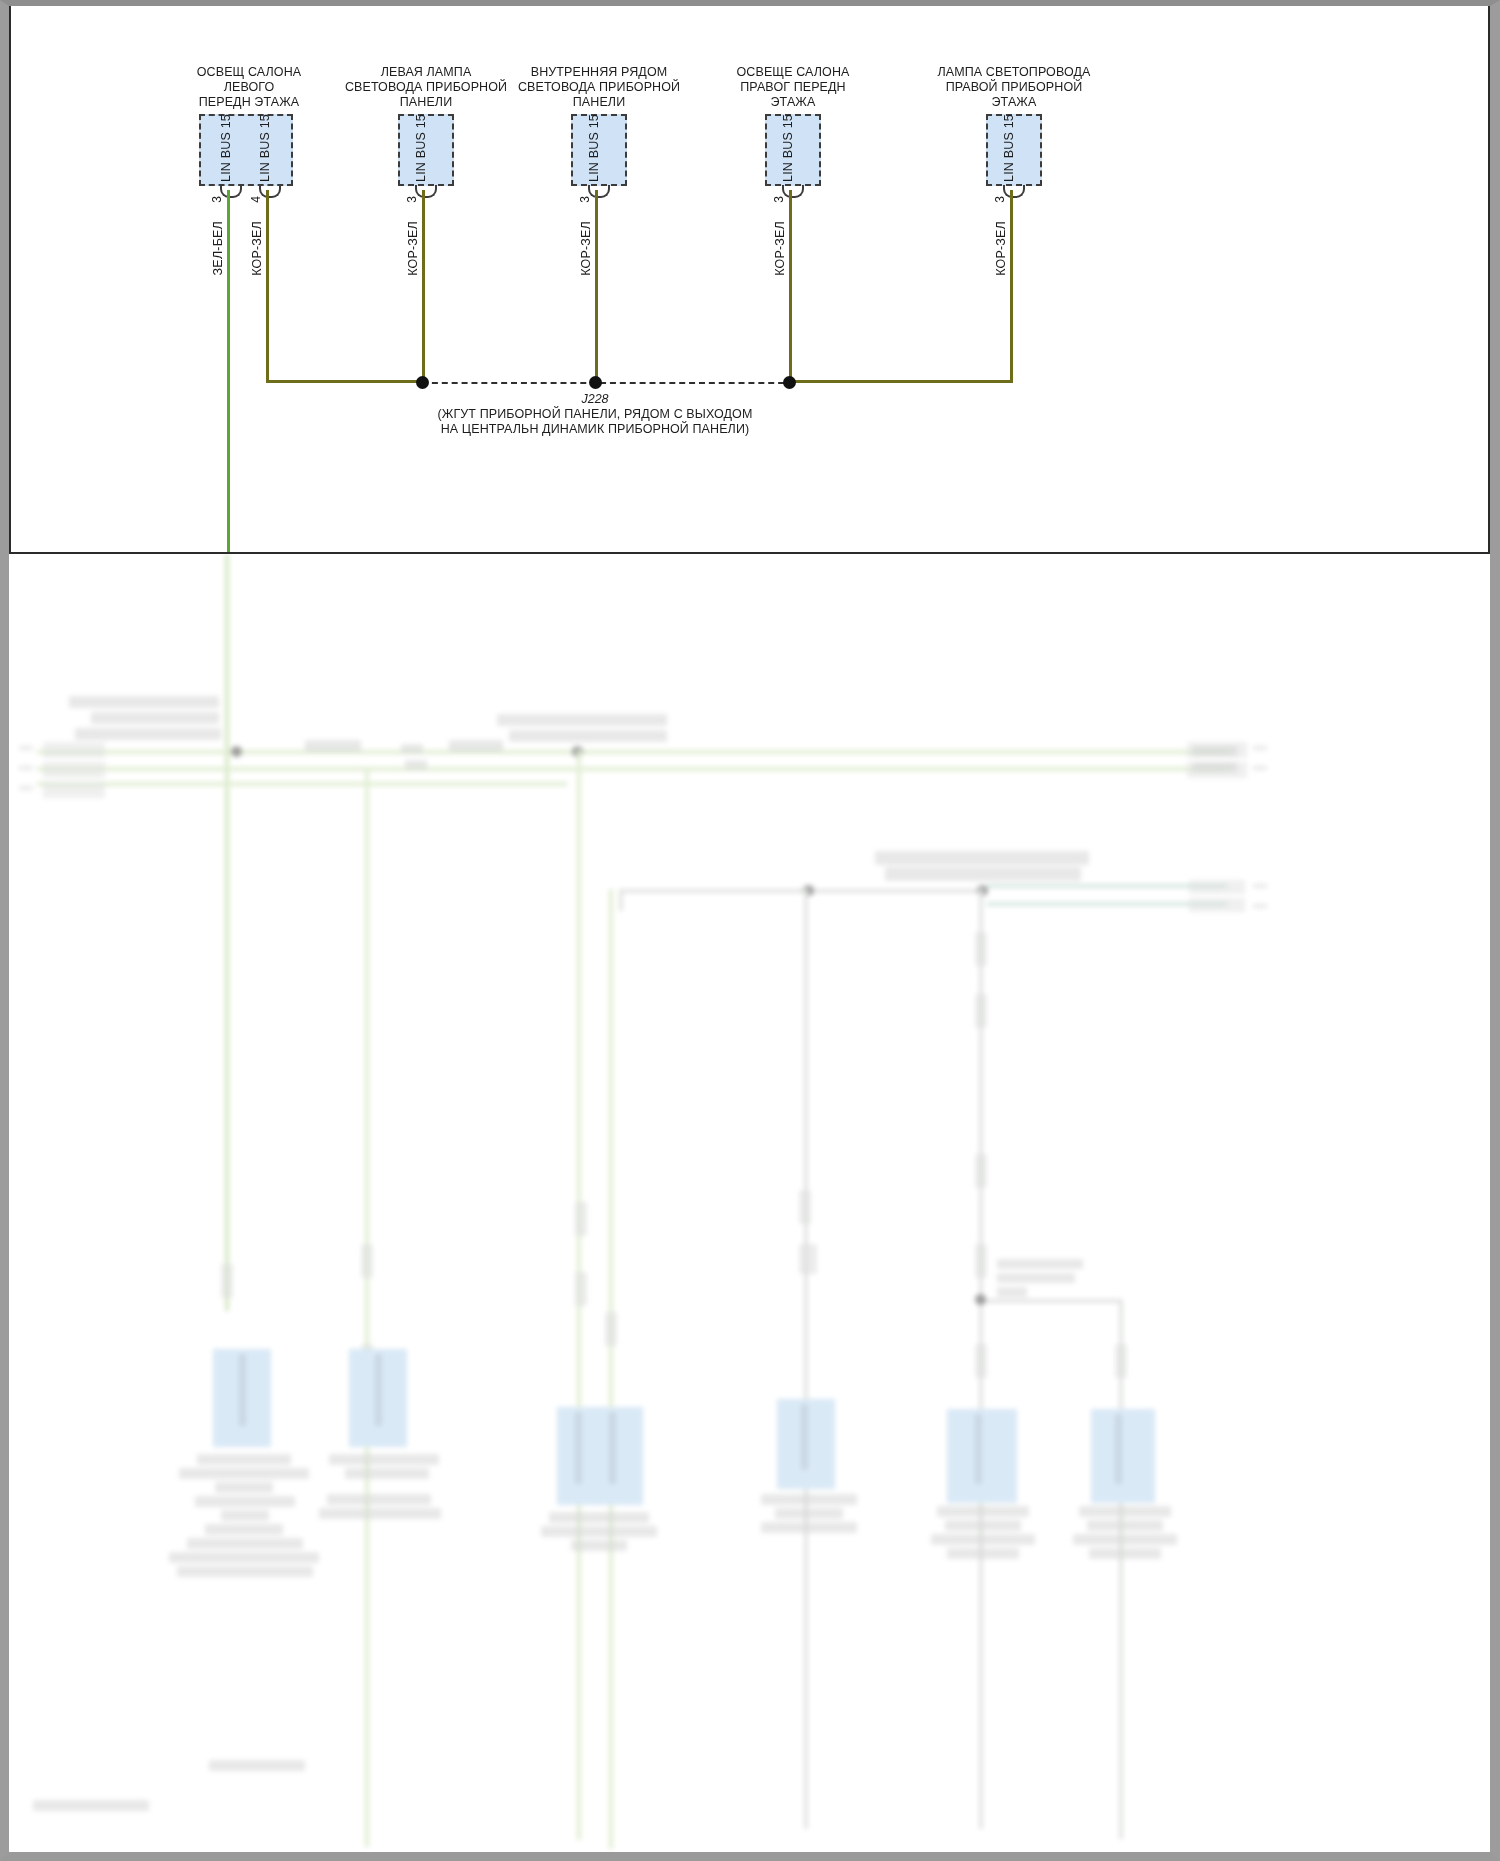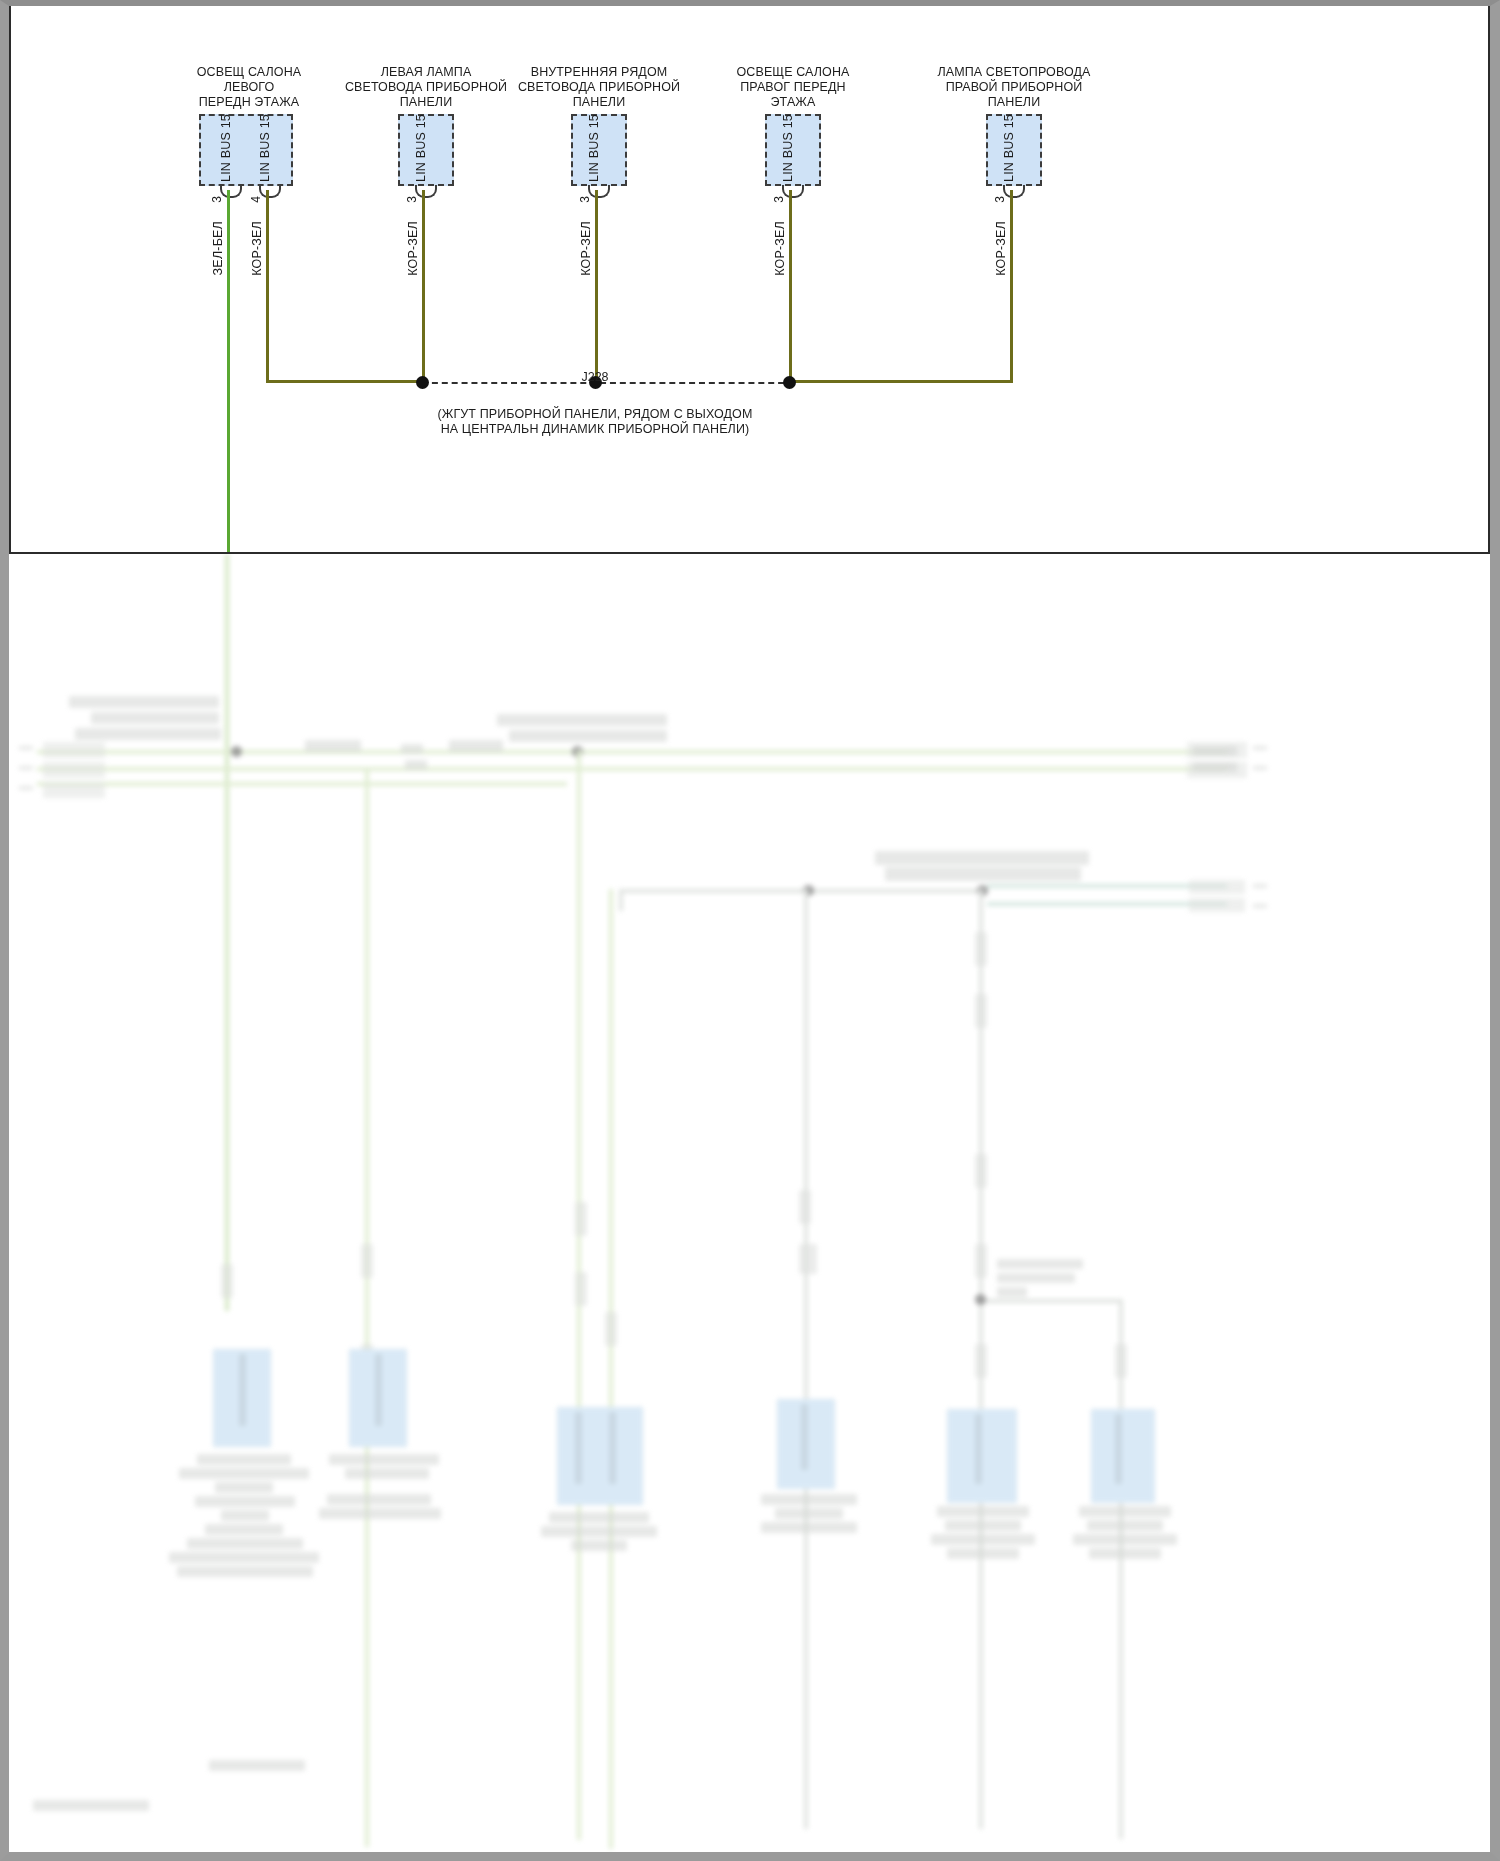--- a/index.html
+++ b/index.html
@@ -238,35 +238,35 @@
       <div class="conn-box" style="left:756px;top:108px;width:56px;height:72px;"></div>
       <div class="pin-label" style="left:772px;top:114px;height:62px;">LIN BUS 15</div>
       <div class="pin-arc" style="left:773px;top:179px;"></div>
       <div class="pin-num" style="left:763px;top:190px;">3</div>
       <div class="wire-name" style="left:764px;top:215px;">КОР-ЗЕЛ</div>
       <div class="wire-v w-olive" style="left:780px;top:184px;height:192px;"></div>
 
       <div class="module" style="left:977px;top:108px;width:56px;height:70px;">
         <div class="caption">ЛАМПА СВЕТОПРОВОДА
 ПРАВОЙ ПРИБОРНОЙ
-ПАНЕЛИ</div>
+ЭТАЖА</div>
       </div>
       <div class="conn-box" style="left:977px;top:108px;width:56px;height:72px;"></div>
       <div class="pin-label" style="left:993px;top:114px;height:62px;">LIN BUS 15</div>
       <div class="pin-arc" style="left:994px;top:179px;"></div>
       <div class="pin-num" style="left:984px;top:190px;">3</div>
       <div class="wire-name" style="left:985px;top:215px;">КОР-ЗЕЛ</div>
       <div class="wire-v w-olive" style="left:1001px;top:184px;height:192px;"></div>
       <div class="wire-h w-olive" style="left:783px;top:374px;width:221px;"></div>
 
       <div class="splice-bus" style="left:413px;top:376px;width:372px;"></div>
       <div class="splice-dot" style="left:407px;top:370px;"></div>
       <div class="splice-dot" style="left:580px;top:370px;"></div>
       <div class="splice-dot" style="left:774px;top:370px;"></div>
-      <div class="splice-id" style="left:486px;top:364px;width:200px;">J228</div>
+      <div class="splice-id" style="left:486px;top:386px;width:200px;font-style:italic;">J228</div>
       <div class="splice-caption" style="left:386px;top:401px;width:400px;">(ЖГУТ ПРИБОРНОЙ ПАНЕЛИ, РЯДОМ С ВЫХОДОМ
 НА ЦЕНТРАЛЬН ДИНАМИК ПРИБОРНОЙ ПАНЕЛИ)</div>
 
     </div>
 
     <div class="band-bottom">
       <div class="blurwrap">
 
         <div class="fwire-v f-green" style="left:216px;top:0px;height:757px;"></div>
 

